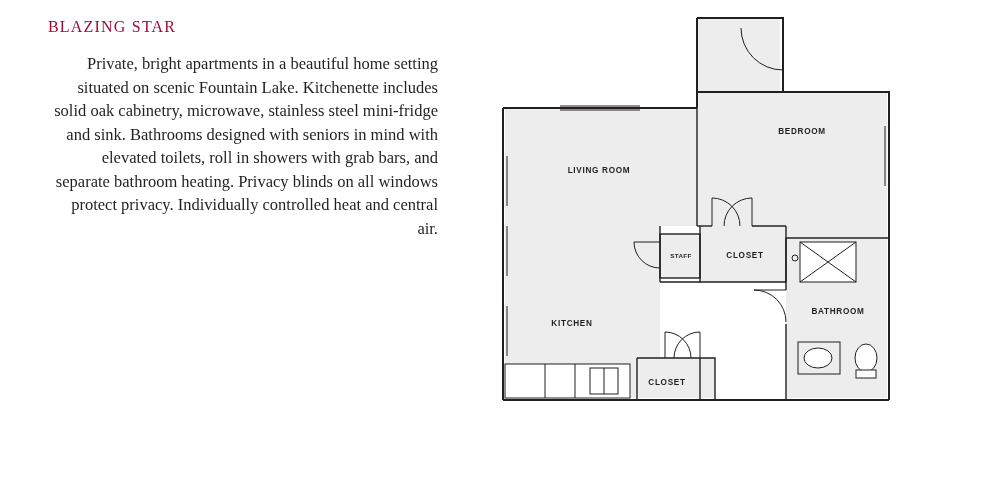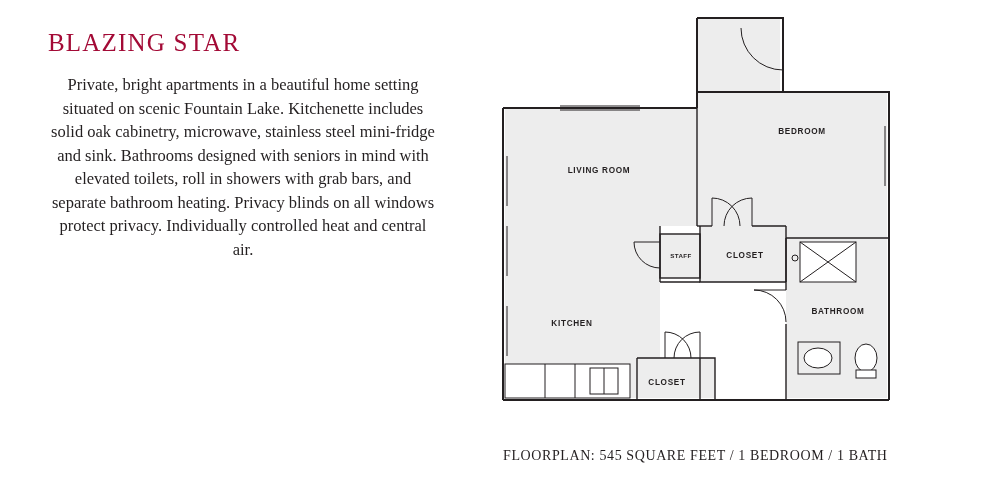--- a/index.html
+++ b/index.html
@@ -18,34 +18,34 @@
 
   
   #left-col {
     position: absolute;
     left: 48px;
     top: 18px;
     width: 390px;
   }
   #title {
     font-family: "Liberation Serif", serif;
-    font-size: 25px;
+    font-size: 16px;
     letter-spacing: 1.2px;
     color: #a30a36;
     font-weight: normal;
-    margin: 11px 0 16px 0;
+    margin: 0 0 16px 0;
     text-transform: uppercase;
   }
   #description {
     font-family: "Liberation Serif", serif;
     font-size: 16.5px;
     line-height: 23.5px;
     color: #231f20;
     margin: 0;
-    text-align: center;
+    text-align: right;
   }
 
   
   #caption {
     position: absolute;
     left: 503px;
     top: 448px;
     font-family: "Liberation Serif", serif;
     font-size: 14px;
     letter-spacing: 0.6px;
@@ -78,21 +78,20 @@
 </head>
 <body>
 
 <div id="page">
 
   <div id="left-col">
     <h1 id="title">BLAZING STAR</h1>
     <p id="description">Private, bright apartments in a beautiful home setting situated on scenic Fountain Lake. Kitchenette includes solid oak cabinetry, microwave, stainless steel mini-fridge and sink. Bathrooms designed with seniors in mind with elevated toilets, roll in showers with grab bars, and separate bathroom heating. Privacy blinds on all windows protect privacy. Individually controlled heat and central air.</p>
   </div>
 
-  <div id="caption">FLOORPLAN: 545 SQUARE FEET / 1 BEDROOM / 1 BATH</div>
 
   <div id="floorplan">
     <svg width="450" height="425" viewBox="480 14 450 425" xmlns="http://www.w3.org/2000/svg">
 
       <g>
 
         <polygon points="697,32 780,32 780,106 697,106" fill="#ededed"></polygon>
 
         <polygon points="697,106 887,106 887,252 786,252 786,240 697,240" fill="#ededed"></polygon>
 

